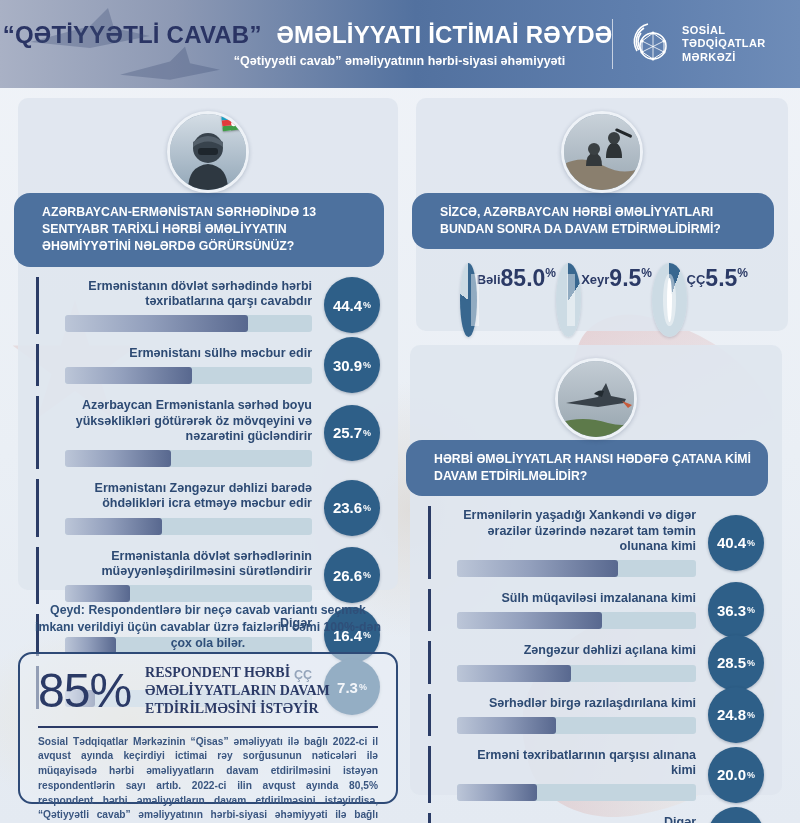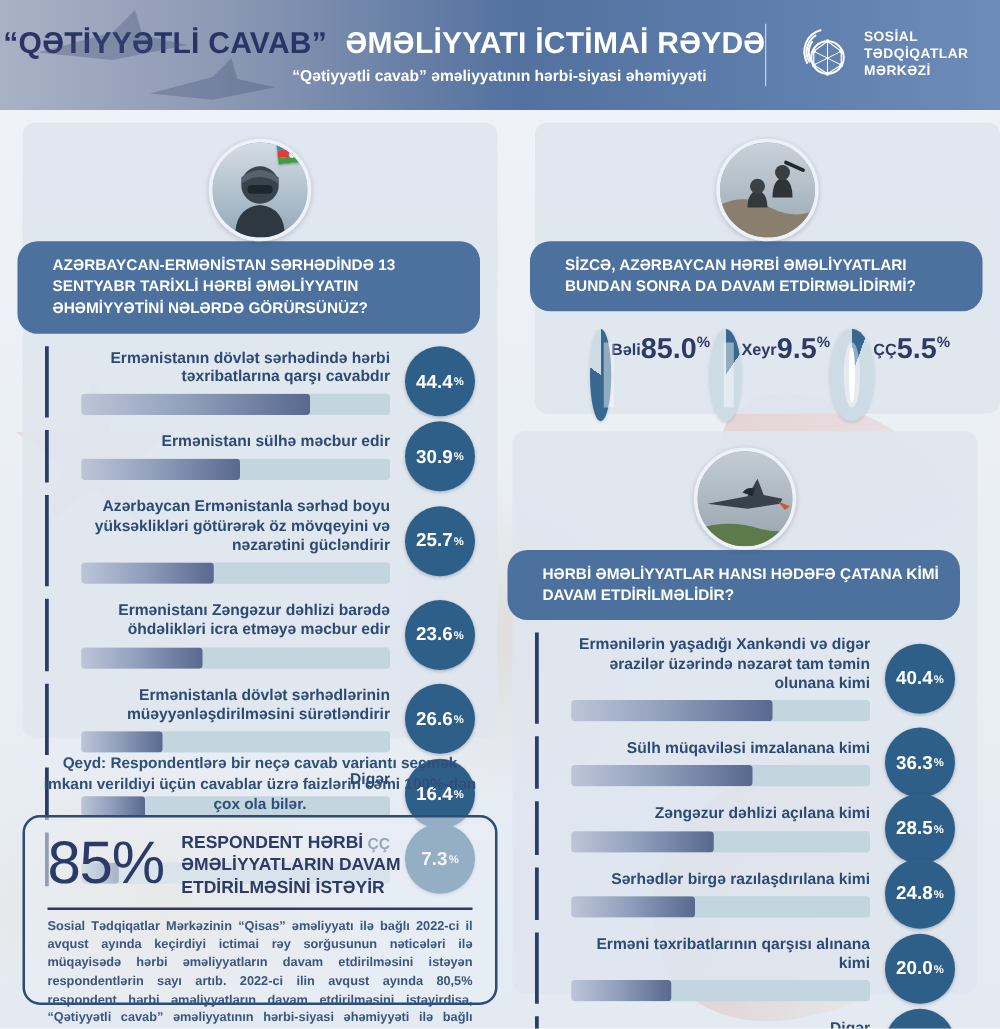--- a/index.html
+++ b/index.html
@@ -16,27 +16,27 @@
 
   
   .header{position:absolute;left:0;top:0;width:800px;height:88px;background:linear-gradient(90deg,#a9b1c5 0%,#8d99b4 22%,#52719f 52%,#5f7fae 80%,#6e8cb8 100%);display:flex;align-items:center;padding:0 16px;box-sizing:border-box;z-index:3;}
   .hdr-jet{position:absolute;opacity:.30;fill:#3c4c74;}
   .title-block{flex:1;display:flex;flex-direction:column;align-items:center;min-width:0;}
   .title-line{white-space:nowrap;font-weight:bold;font-size:24px;letter-spacing:.2px;}
   .title-quoted{color:#2a3464;}
   .title-rest{color:#ffffff;margin-left:8px;}
   .subtitle{color:#ffffff;font-weight:bold;font-size:12.5px;margin-top:5px;transform:translateX(92px);}
   .hdr-divider{width:1px;height:50px;background:rgba(255,255,255,.65);margin:0 13px;}
-  .logo{display:flex;align-items:center;gap:8px;width:158px;flex:none;justify-content:center;}
+  .logo{display:flex;align-items:center;gap:8px;width:158px;flex:none;}
   .logo-text{color:#fff;font-weight:bold;font-size:11px;line-height:1.2;letter-spacing:.4px;}
 
   
   .panel{position:absolute;background:rgba(223,229,238,.90);border-radius:10px;z-index:2;box-sizing:border-box;}
   .left-panel{left:18px;top:98px;width:380px;height:492px;padding:0 14px;}
-  .donut-panel{left:428px;top:98px;width:372px;height:233px;padding:0 14px;}
+  .donut-panel{left:416px;top:98px;width:372px;height:233px;padding:0 14px;}
   .target-panel{left:410px;top:345px;width:372px;height:450px;padding:0 14px;}
 
   .q-row{display:flex;align-items:center;position:relative;margin:13px 0 6px 0;flex-direction:column;}
   .avatar{width:76px;height:76px;border-radius:50%;flex:none;overflow:hidden;border:3px solid #eef2f7;position:relative;z-index:2;background:#9fb0bf;box-shadow:0 1px 4px rgba(40,60,90,.25);}
   .avatar svg{display:block;width:100%;height:100%;}
   .flag{position:absolute;right:-2px;top:0;width:26px;height:16px;z-index:3;box-shadow:0 1px 2px rgba(0,0,0,.3);transform:rotate(-6deg);}
   .flag .b{height:33.3%;background:#169ec3;}
   .flag .r{height:33.4%;background:#e23b3b;position:relative;}
   .flag .g{height:33.3%;background:#3f9c46;}
   .flag .r::after{content:"";position:absolute;left:9px;top:1.5px;width:5px;height:5px;border-radius:50%;background:#fff;}
@@ -56,21 +56,21 @@
   .hole{position:absolute;inset:15px;border-radius:50%;background:#ffffff;box-shadow:0 0 0 4px rgba(255,255,255,.45);}
   .d-label{margin-top:9px;color:#2b3a66;font-weight:bold;font-size:13px;}
   .d-value{color:#2b3a66;font-weight:bold;font-size:23px;margin-top:2px;}
   .d-value sup{font-size:12px;}
 
   
   .note{position:absolute;left:18px;top:602px;width:380px;box-sizing:border-box;padding:0 12px;margin:0;text-align:center;color:#2f4f79;font-weight:bold;font-size:12.3px;line-height:1.35;z-index:2;}
   .statbox{position:absolute;left:18px;top:652px;width:380px;height:152px;box-sizing:border-box;border:2px solid #2e4a77;border-radius:14px;background:rgba(234,239,246,.55);padding:10px 18px;z-index:2;}
   .stat-top{display:flex;align-items:center;gap:14px;}
   .stat-big{font-size:48px;font-weight:normal;color:#2b3a66;letter-spacing:-1px;line-height:1;}
-  .stat-heading{font-size:14px;font-weight:bold;color:#2b3a66;line-height:1.3;}
+  .stat-heading{font-size:14px;font-weight:bold;color:#2b3a66;line-height:1.3;font-family:Liberation Serif, serif;}
   .stat-divider{height:2px;background:#2b3a66;margin:7px 0 7px 0;}
   .stat-body{margin:0;font-size:10.2px;color:#3a5680;line-height:1.45;text-align:justify;font-weight:bold;}
 </style>
 </head>
 <body>
 
 <div class="page">
 
   <div class="deco deco-blob1"></div>
   <div class="deco deco-star"></div>

